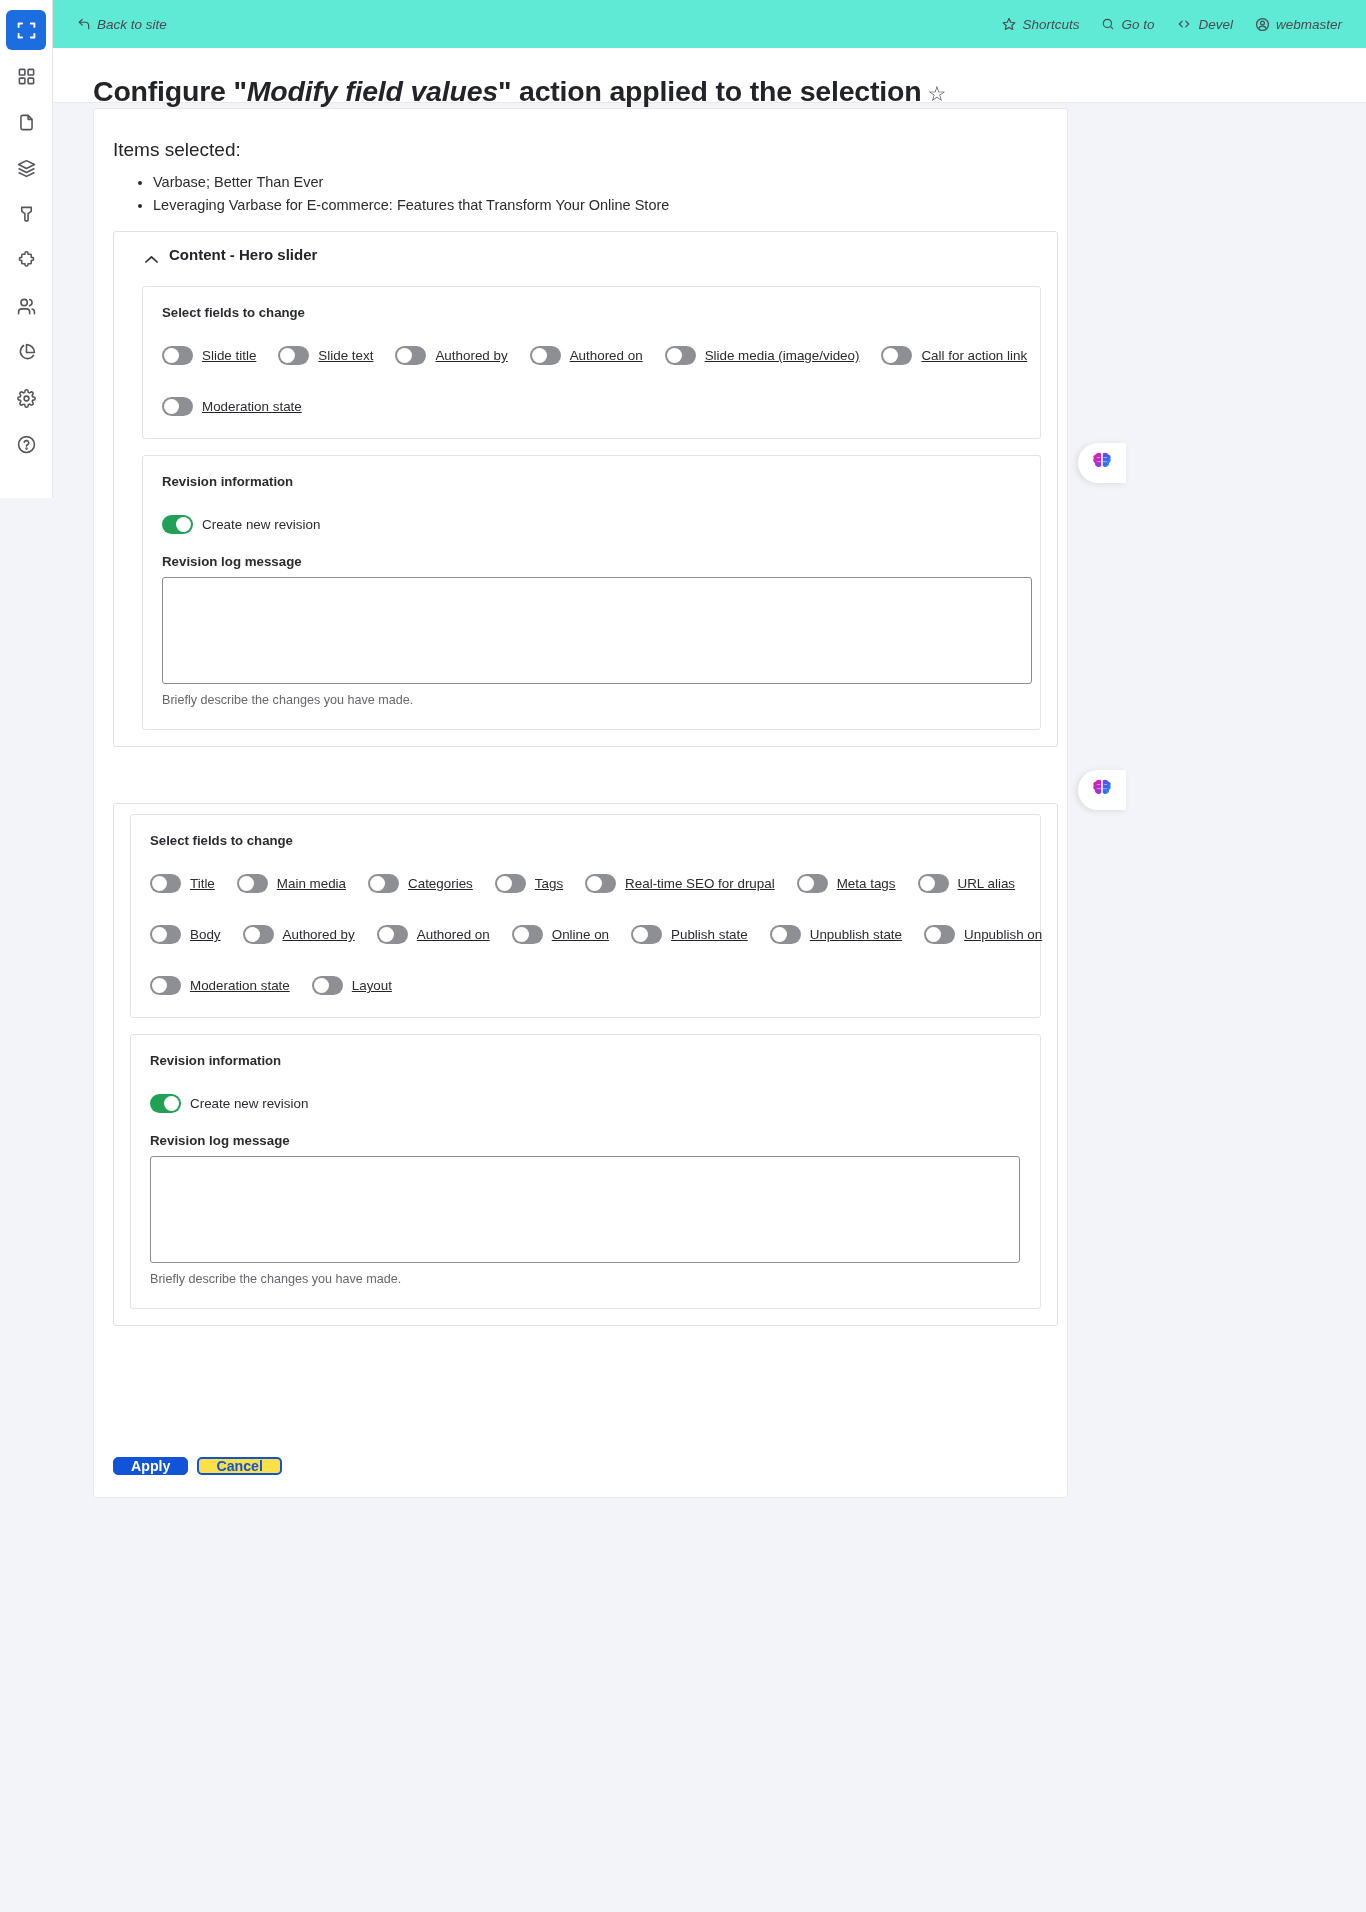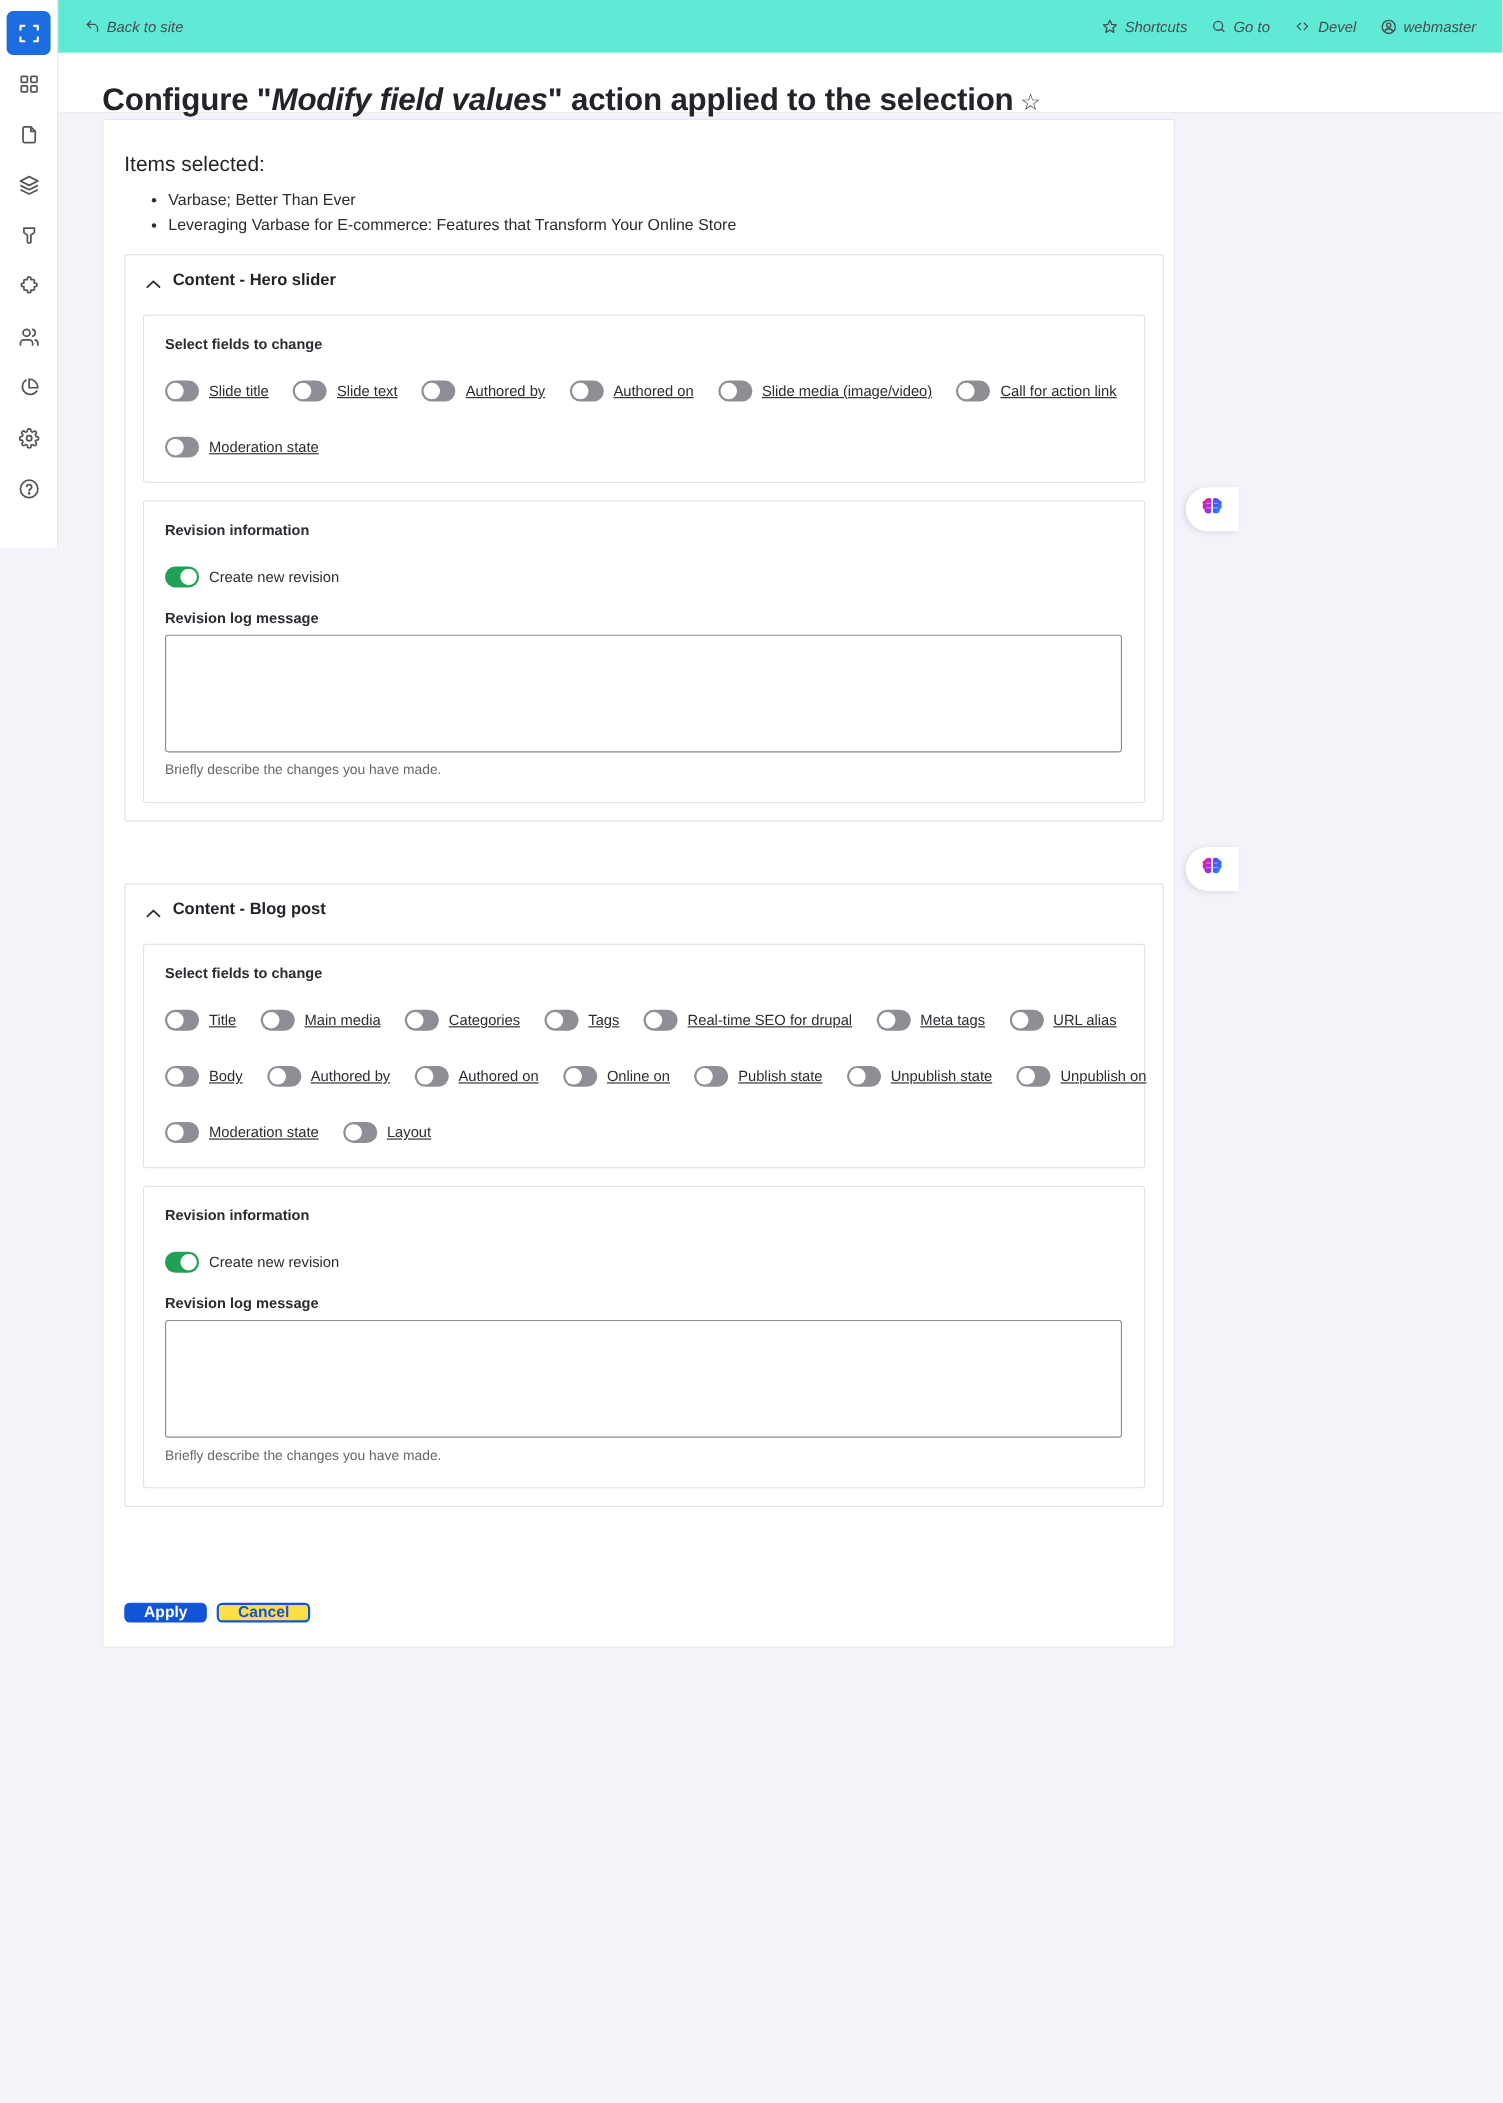--- a/index.html
+++ b/index.html
@@ -364,21 +364,21 @@
 
 <div id="main-card">
 
   <div id="items-heading">Items selected:</div>
 
   <ul id="items-list">
     <li>Varbase; Better Than Ever</li>
     <li>Leveraging Varbase for E-commerce: Features that Transform Your Online Store</li>
   </ul>
 
-  <div class="details" style="top:122px;">
+  <div class="details" style="top:122px;padding-left:12px;">
     <div class="details-summary">
       <span class="chev">
         <svg width="13" height="9" viewBox="0 0 14 9" fill="none" stroke="#2b2c31" stroke-width="1.8" stroke-linecap="round" stroke-linejoin="round">
           <path d="M1 7.2 7 1.6l6 5.6"></path>
         </svg>
       </span>
       <span>Content - Hero slider</span>
     </div>
 
     <div class="fieldset">
@@ -425,28 +425,20 @@
         <span class="switch on"></span>
         <span class="toggle-label">Create new revision</span>
       </label>
       <label class="rev-label">Revision log message</label>
       <textarea class="rev-textarea" style=""></textarea>
       <span class="rev-desc">Briefly describe the changes you have made.</span>
     </div>
   </div>
 
   <div class="details" style="top:694px;">
-    <div class="details-summary">
-      <span class="chev">
-        <svg width="13" height="9" viewBox="0 0 14 9" fill="none" stroke="#2b2c31" stroke-width="1.8" stroke-linecap="round" stroke-linejoin="round">
-          <path d="M1 7.2 7 1.6l6 5.6"></path>
-        </svg>
-      </span>
-      <span>Content - Blog post</span>
-    </div>
 
     <div class="fieldset">
       <div class="fieldset-legend">Select fields to change</div>
 
       <div class="toggle-row">
         <label class="toggle-item">
           <span class="switch"></span>
           <span class="toggle-label">Title</span>
         </label>
         <label class="toggle-item">

